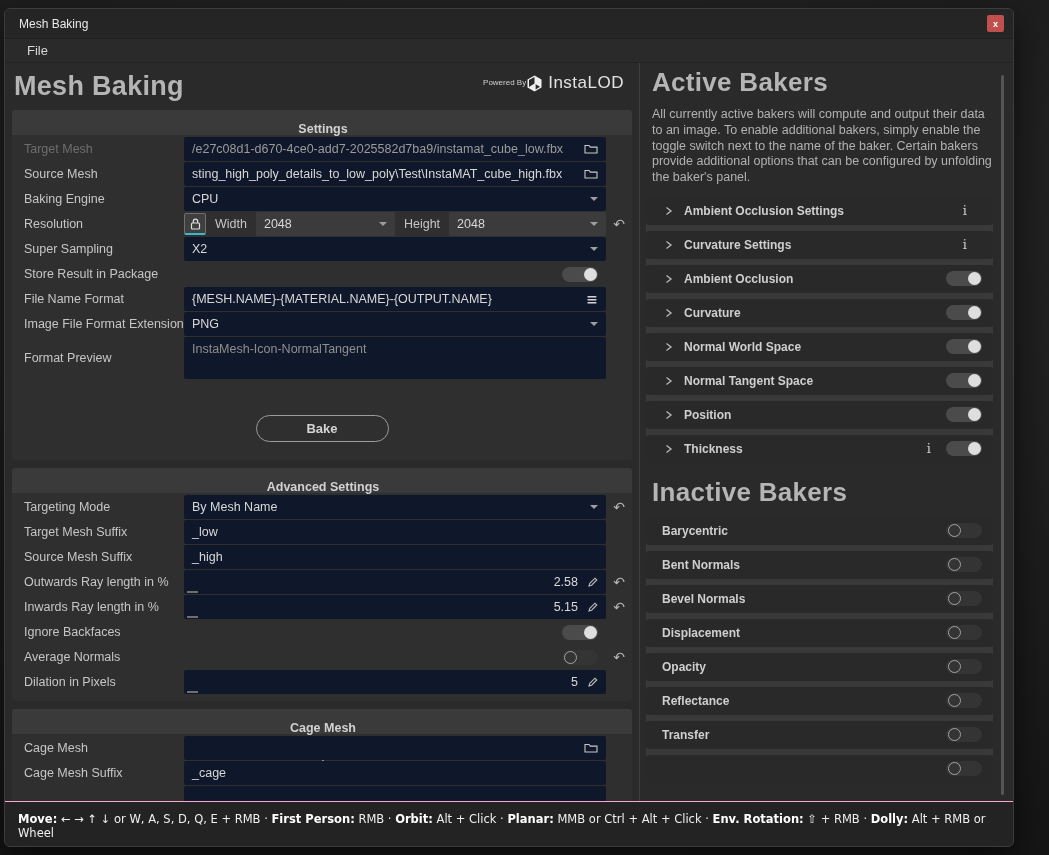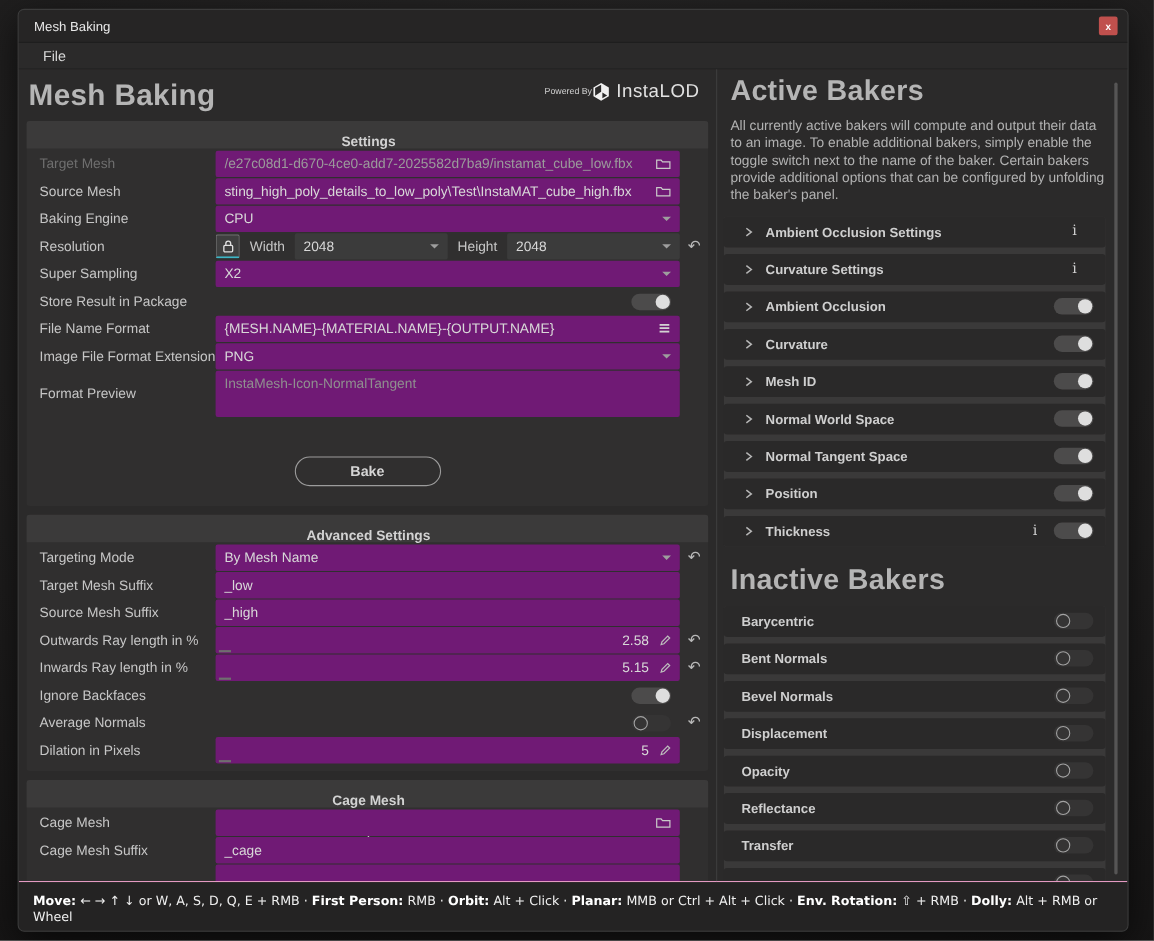--- a/index.html
+++ b/index.html
@@ -3,21 +3,21 @@
 <meta charset="utf-8">
 <style>
   * { margin:0; padding:0; box-sizing:border-box; }
   html,body { width:1049px; height:855px; overflow:hidden; }
   body {
     font-family:"Liberation Sans", sans-serif;
     background: radial-gradient(120% 95% at 50% 28%, #2c2b2b 0%, #1e1d1d 55%, #131212 100%);
     position:relative; color:#d6d6d6;
   }
   .dialog {
-    position:absolute; left:16px; top:8px; width:1010px; height:839px;
+    position:absolute; left:4px; top:8px; width:1010px; height:839px;
     background:#2b2a2a; border:1px solid #3c3c3c; border-radius:6px;
     box-shadow:0 10px 35px rgba(0,0,0,.65); overflow:hidden;
   }
   
   .titlebar { height:30px; display:flex; align-items:center; padding:0 9px 0 14px; background:#262525; border-bottom:1px solid #1f1e1e; }
   .titlebar .wtitle { font-size:12px; color:#e8e8e8; }
   .closebtn { margin-left:auto; width:17px; height:17px; background:#c0504d; border-radius:2px; display:flex; align-items:center; justify-content:center; color:#fff; font-size:9px; font-weight:bold; cursor:pointer; }
   .menubar { height:24px; display:flex; align-items:center; padding-left:16px; background:#2b2a2a; border-bottom:1px solid #242323; }
   .menuitem { font-size:13px; color:#d8d8d8; padding:2px 6px; }
   
@@ -36,21 +36,21 @@
   
   .card { background:#302f2f; border-radius:3px; margin-bottom:8px; }
   .card-header { height:25px; display:flex; align-items:center; gap:12px; padding:0 12px 0 14px; background:#3b3a3a; border-radius:3px 3px 0 0;flex-direction:column; }
   .card-header .chlabel { font-size:12.5px; font-weight:bold; color:#d2d2d2; }
   .card-body { padding:2px 0 6px 0; }
   .hspace { flex:1; }
   
   .frow { display:flex; align-items:center; height:24px; margin-bottom:1px; }
   .flabel { width:172px; padding-left:12px; font-size:12.5px; color:#c6c6c6; flex-shrink:0; white-space:nowrap; overflow:hidden; }
   .flabel.dim { color:#6e6e6e; }
-  .fvalue { flex:1; min-width:0; background:#701a75; height:24px; border-radius:2px; display:flex; align-items:center; padding:0 8px; font-size:12.5px; color:#d8d8d8; white-space:nowrap; overflow:hidden; position:relative; }
+  .fvalue { flex:1; min-width:0; background:#0f172a; height:24px; border-radius:2px; display:flex; align-items:center; padding:0 8px; font-size:12.5px; color:#d8d8d8; white-space:nowrap; overflow:hidden; position:relative; }
   .fvalue.dimtext { color:#9b9b9b; }
   .fvalue.plain { background:transparent; }
   .fvalue.numeric { justify-content:flex-end; gap:9px; }
   .fvalue.tall { height:42px; align-items:flex-start; padding-top:5px; color:#8f8f8f; }
   .gutter { width:26px; flex-shrink:0; display:flex; align-items:center; justify-content:center; }
   .tickmark { position:absolute; left:3px; bottom:1px; width:11px; height:2px; background:#6f6f6f; }
   .pathtext { flex:1; min-width:0; overflow:hidden; text-overflow:clip; }
   .icon-right { margin-left:auto; display:flex; align-items:center; }
   .caret { width:0; height:0; border-left:4px solid transparent; border-right:4px solid transparent; border-top:4px solid #9e9e9e; }
   .hamb { font-family:"DejaVu Sans", sans-serif; font-size:14px; color:#d2d2d2; font-weight:bold; line-height:1; }
@@ -440,31 +440,20 @@
     <span class="bspace"></span>
 
     <span class="btoggle on">
               <span class="knob"></span>
             </span>
   </div>
           <div class="bcard">
     <svg class="chev" width="9" height="10" viewBox="0 0 9 10">
               <polyline points="2.5,1.5 7,5 2.5,8.5" fill="none" stroke="#b5b5b5" stroke-width="1.4"></polyline>
             </svg>
-    <span class="blabel">Mesh ID</span>
-    <span class="bspace"></span>
-
-    <span class="btoggle on">
-              <span class="knob"></span>
-            </span>
-  </div>
-          <div class="bcard">
-    <svg class="chev" width="9" height="10" viewBox="0 0 9 10">
-              <polyline points="2.5,1.5 7,5 2.5,8.5" fill="none" stroke="#b5b5b5" stroke-width="1.4"></polyline>
-            </svg>
     <span class="blabel">Normal World Space</span>
     <span class="bspace"></span>
 
     <span class="btoggle on">
               <span class="knob"></span>
             </span>
   </div>
           <div class="bcard">
     <svg class="chev" width="9" height="10" viewBox="0 0 9 10">
               <polyline points="2.5,1.5 7,5 2.5,8.5" fill="none" stroke="#b5b5b5" stroke-width="1.4"></polyline>

